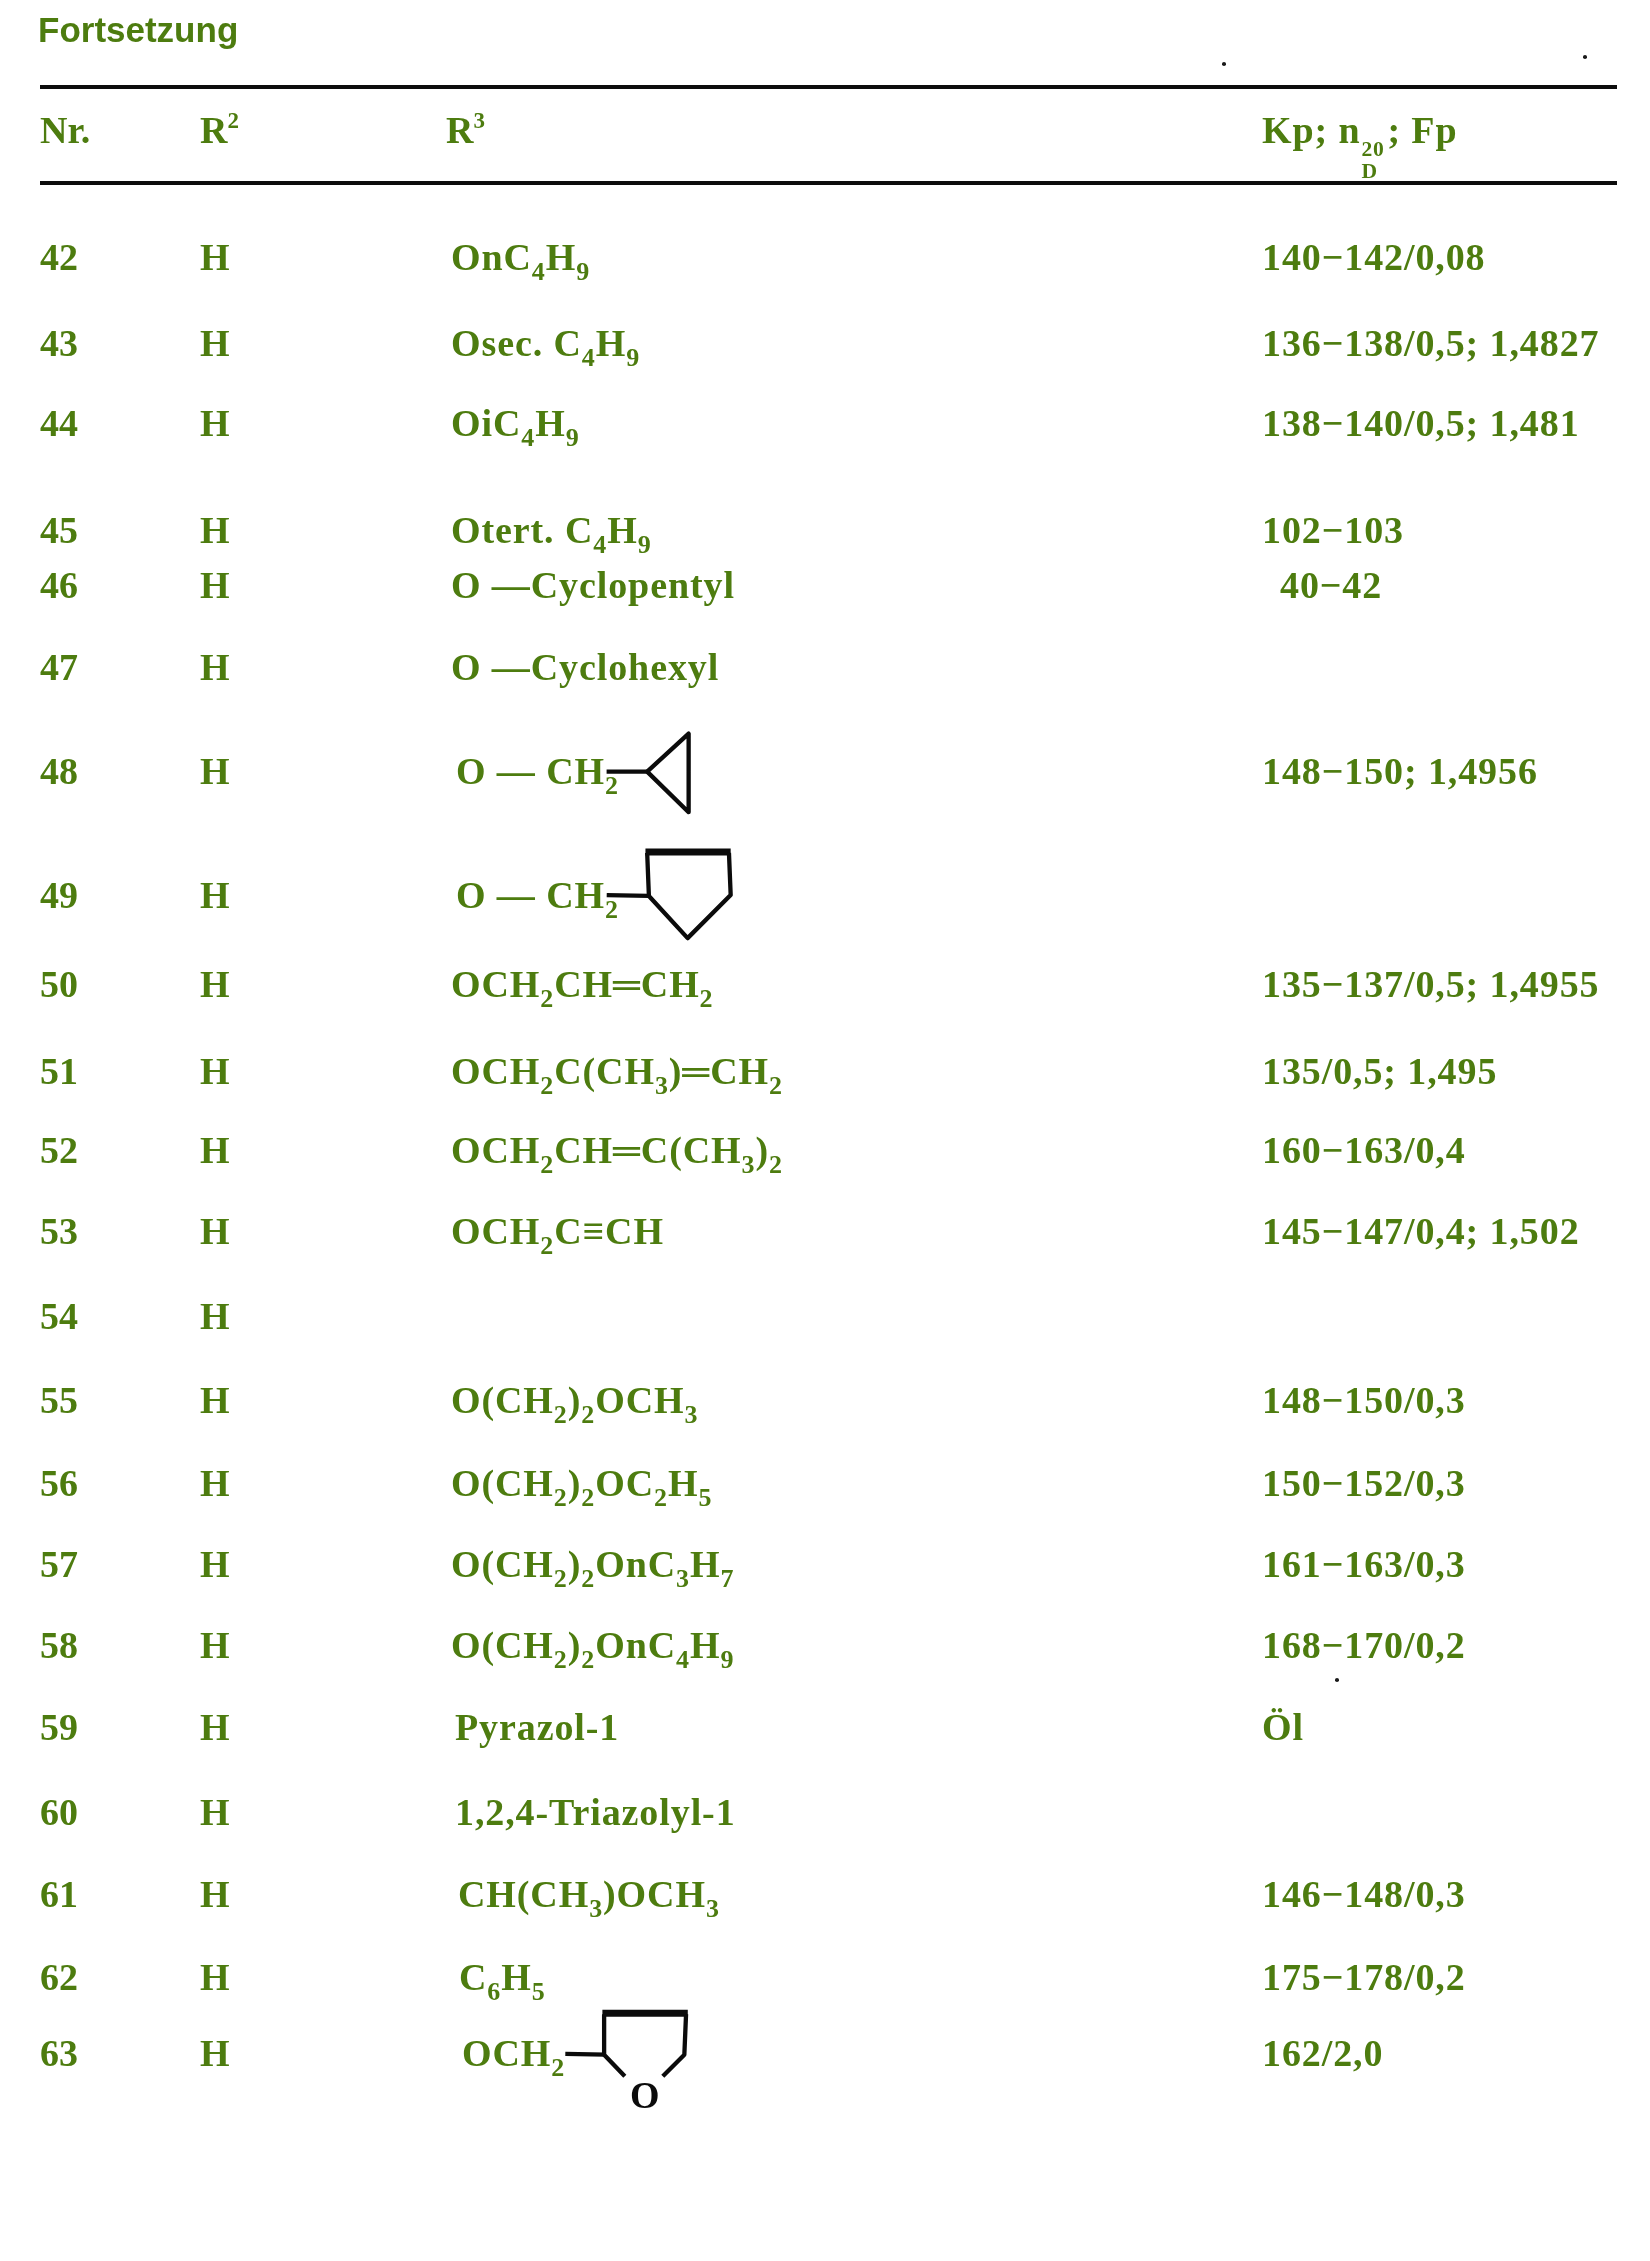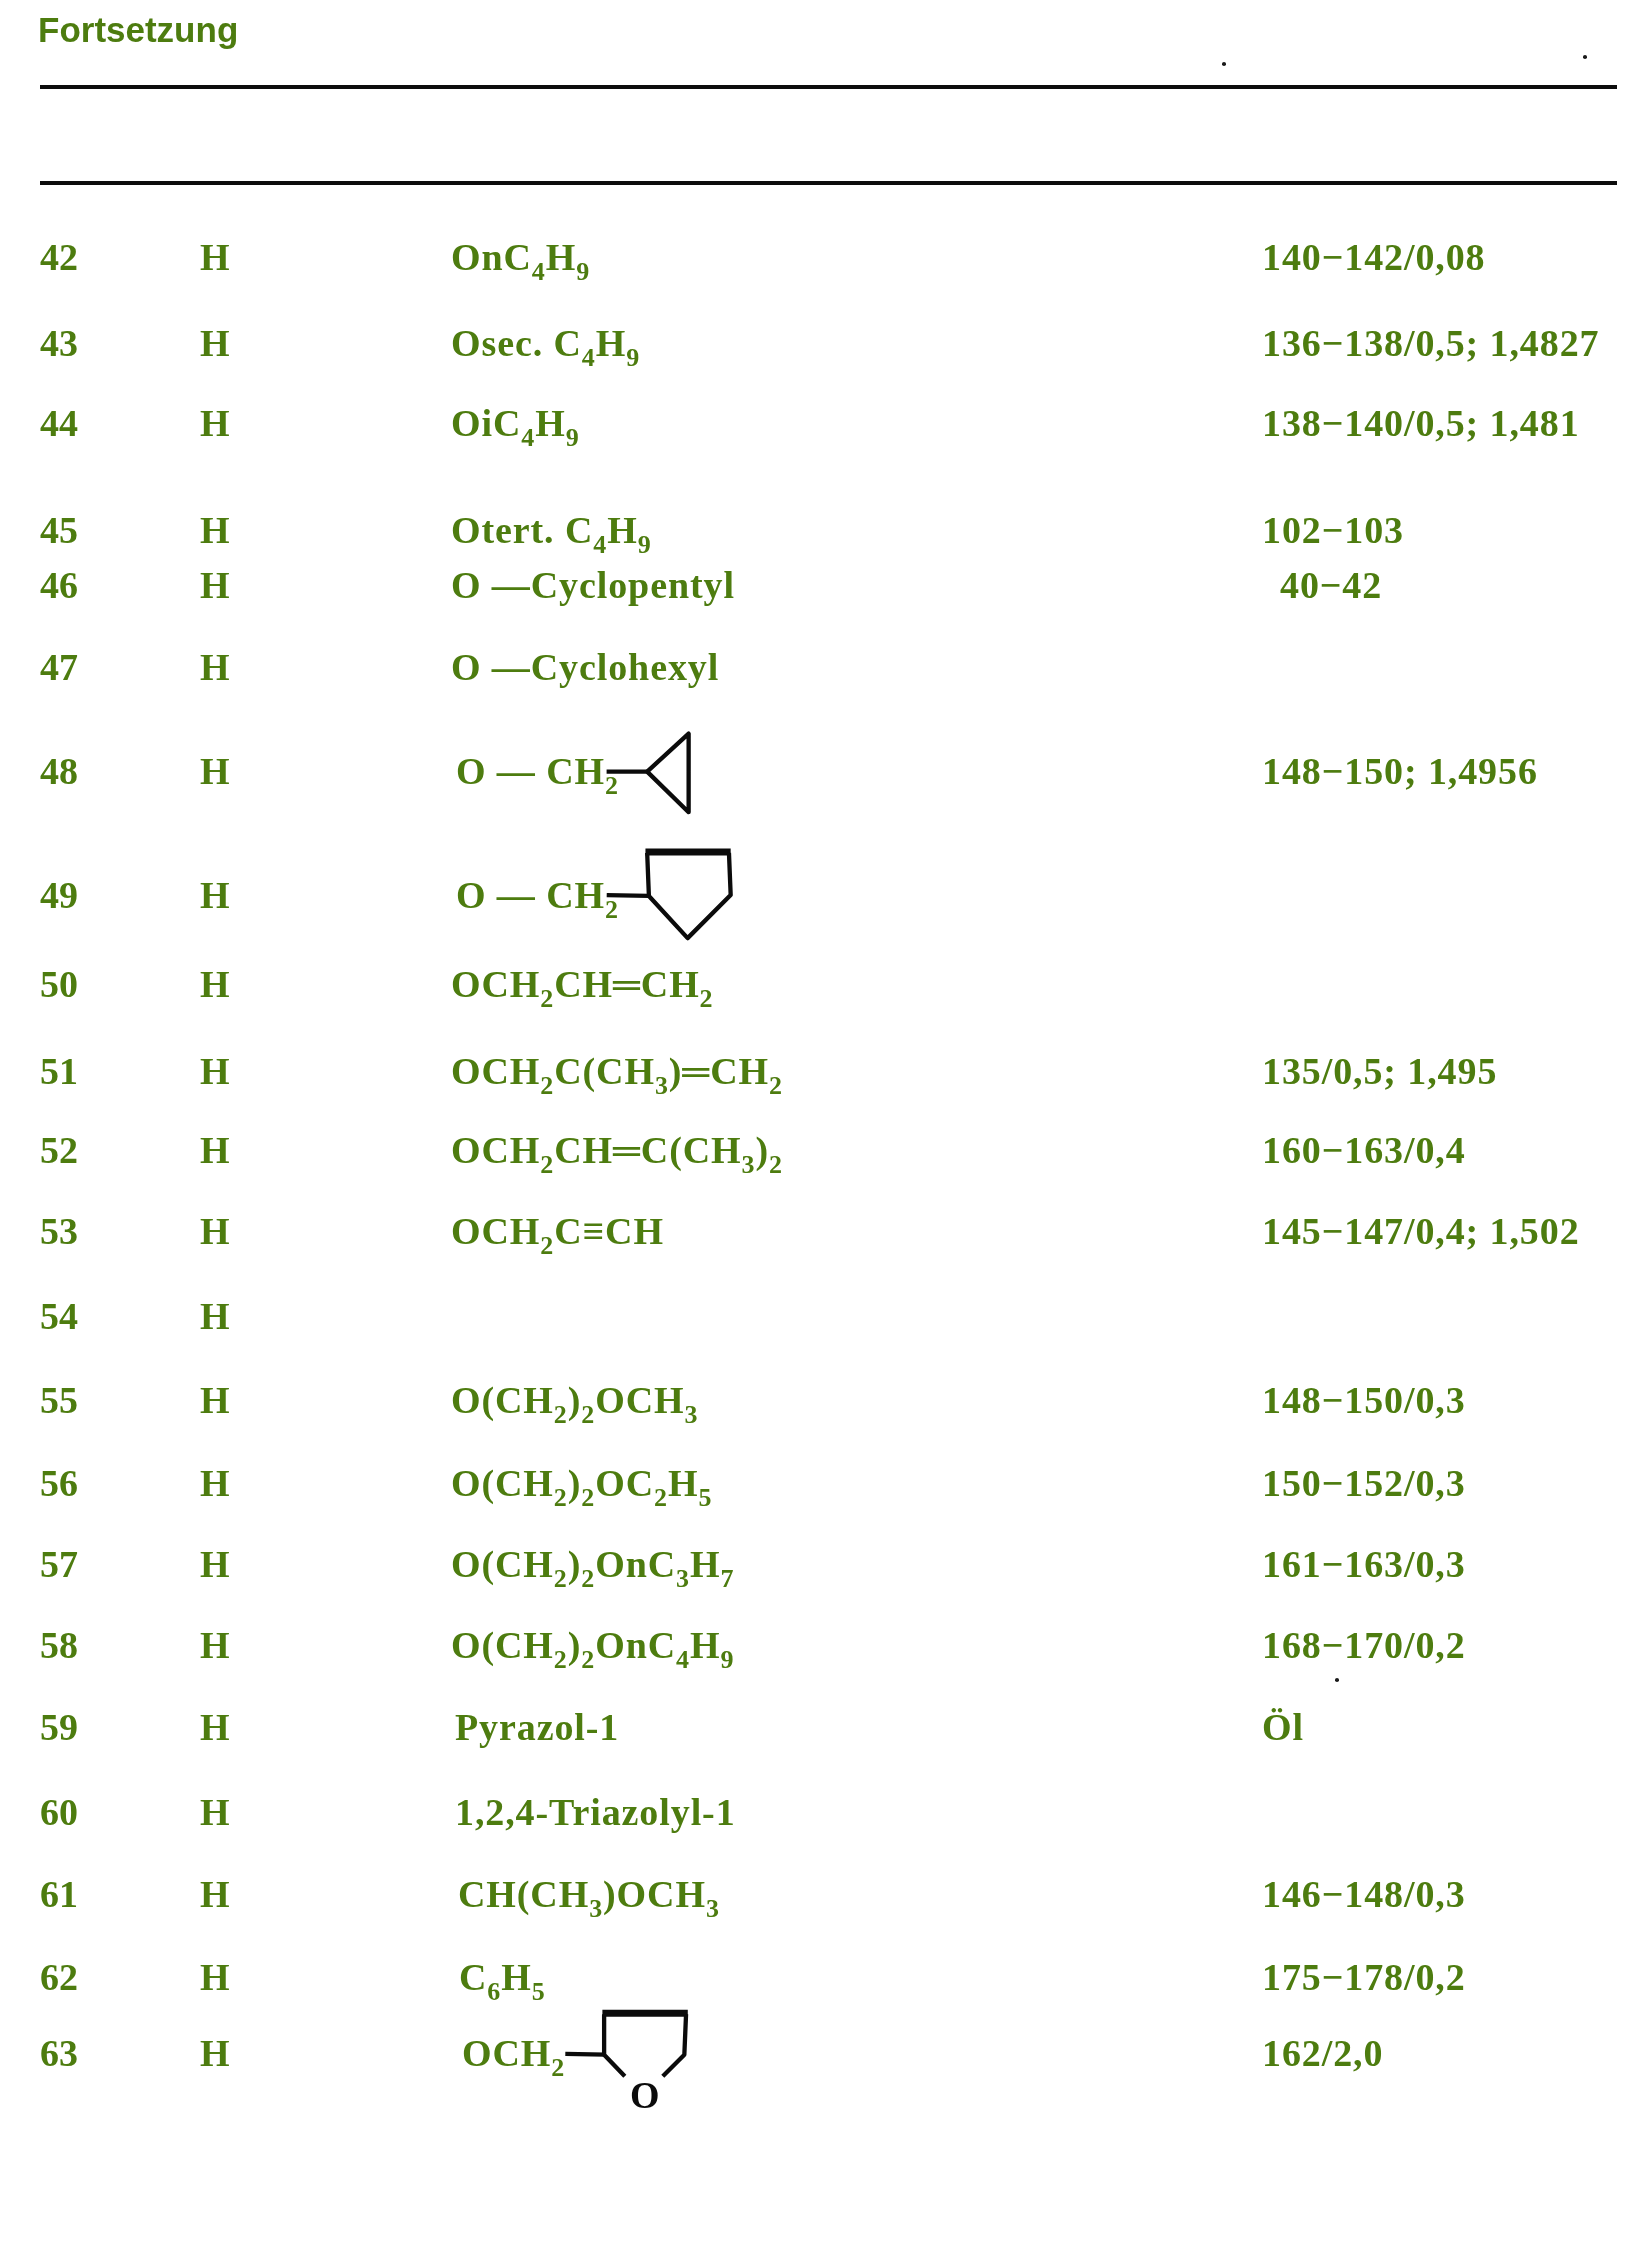--- a/index.html
+++ b/index.html
@@ -36,20 +36,29 @@
 </style>
 </head>
 <body>
 
 <div class="page">
 
   <div class="title">Fortsetzung</div>
 
   <div class="rule rule-top"></div>
 
+  <div class="hdr-row">
+    <span class="c nr">Nr.</span>
+    <span class="c r2"><span>R</span><sup>2</sup></span>
+    <span class="c" style="left:446px"><span>R</span><sup>3</sup></span>
+    <span class="c kp"><span>Kp; n</span><span class="nstk">
+          <span>20</span>
+          <span>D</span>
+        </span><span>; Fp</span></span>
+  </div>
 
   <div class="rule rule-header"></div>
 
   <div class="dot" style="left:1222px;top:62px"></div>
   <div class="dot" style="left:1583px;top:55px"></div>
   <div class="dot" style="left:1335px;top:1678px"></div>
 
   <div class="row" style="top:231px">
     <span class="c nr">42</span>
     <span class="c r2">H</span>
@@ -112,20 +121,21 @@
       <line x1="48" y1="7" x2="147" y2="7" stroke-width="8"></line>
       <path d="M50 8 L52 58 L97 107 L147 57 L145 8" stroke-width="5" stroke-linejoin="round"></path>
     </svg>
     <span class="c kp"></span>
   </div>
 
   <div class="row" style="top:958px">
     <span class="c nr">50</span>
     <span class="c r2">H</span>
     <span class="c r3">OCH<sub>2</sub>CH═CH<sub>2</sub></span>
+    <span class="c kp">135−137/0,5; 1,4955</span>
   </div>
 
   <div class="row" style="top:1045px">
     <span class="c nr">51</span>
     <span class="c r2">H</span>
     <span class="c r3">OCH<sub>2</sub>C(CH<sub>3</sub>)═CH<sub>2</sub></span>
     <span class="c kp">135/0,5; 1,495</span>
   </div>
 
   <div class="row" style="top:1124px">

